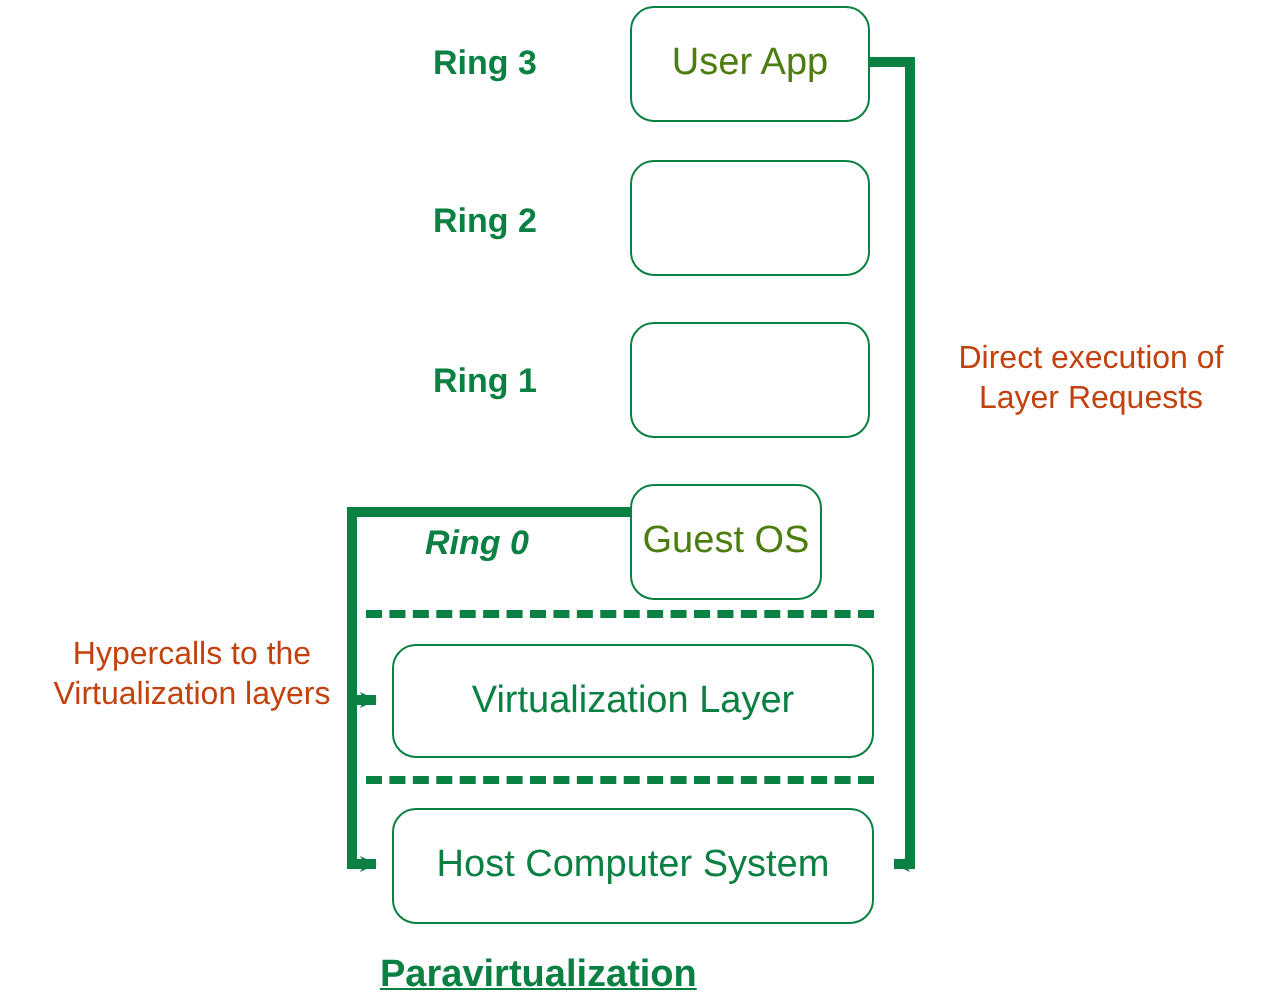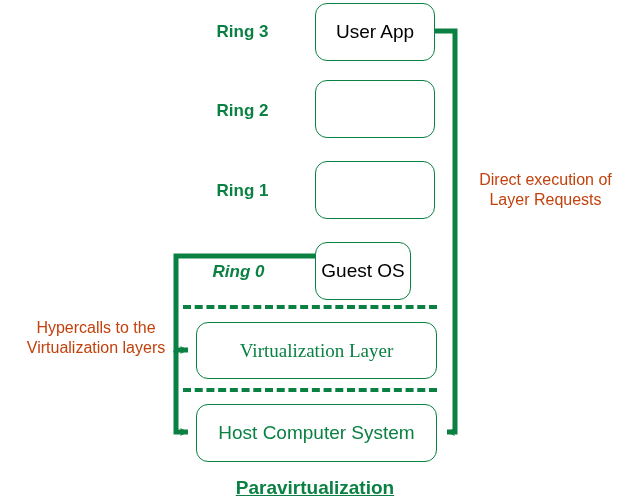--- a/index.html
+++ b/index.html
@@ -28,21 +28,21 @@
     border: 1.6px solid #0b8043;
     border-radius: 12px;
     background: #ffffff;
     display: flex;
     align-items: center;
     justify-content: center;
     box-sizing: border-box;
   }
   .ring-box span {
     font-size: 19px;
-    color: #000000;
+    color: #4d7c0f;
     white-space: nowrap;
   }
   .wide-box {
     position: absolute;
     border: 1.6px solid #0b8043;
     border-radius: 12px;
     background: #ffffff;
     display: flex;
     align-items: center;
     justify-content: center;
@@ -65,21 +65,21 @@
     text-align: center;
     line-height: 1.25;
     white-space: nowrap;
   }
   .caption {
     position: absolute;
     font-size: 19px;
     font-weight: bold;
     color: #0b8043;
     text-decoration: underline;
-    text-align: center;
+    text-align: left;
     white-space: nowrap;
   }
   svg.connectors {
     position: absolute;
     left: 0;
     top: 0;
     width: 631px;
     height: 503px;
     pointer-events: none;
   }
@@ -103,21 +103,21 @@
   <div class="ring-box" style="left:315px; top:161px; width:120px; height:58px;">
     <span></span>
   </div>
   <div class="ring-box" style="left:315px; top:242px; width:96px; height:58px;">
     <span>Guest OS</span>
   </div>
 
   <div class="dashed-sep" style="left:183px; top:305px; width:254px;"></div>
   <div class="dashed-sep" style="left:183px; top:388px; width:254px;"></div>
 
-  <div class="wide-box" style="left:196px; top:322px; width:241px; height:57px;font-family:Liberation Serif, serif;">
+  <div class="wide-box" style="left:196px; top:322px; width:241px; height:57px;">
     <span>Virtualization Layer</span>
   </div>
   <div class="wide-box" style="left:196px; top:404px; width:241px; height:58px;">
     <span>Host Computer System</span>
   </div>
 
   <div class="side-note" style="left:6px; top:318px; width:180px;">
     <div>Hypercalls to the</div>
     <div>Virtualization layers</div>
   </div>

